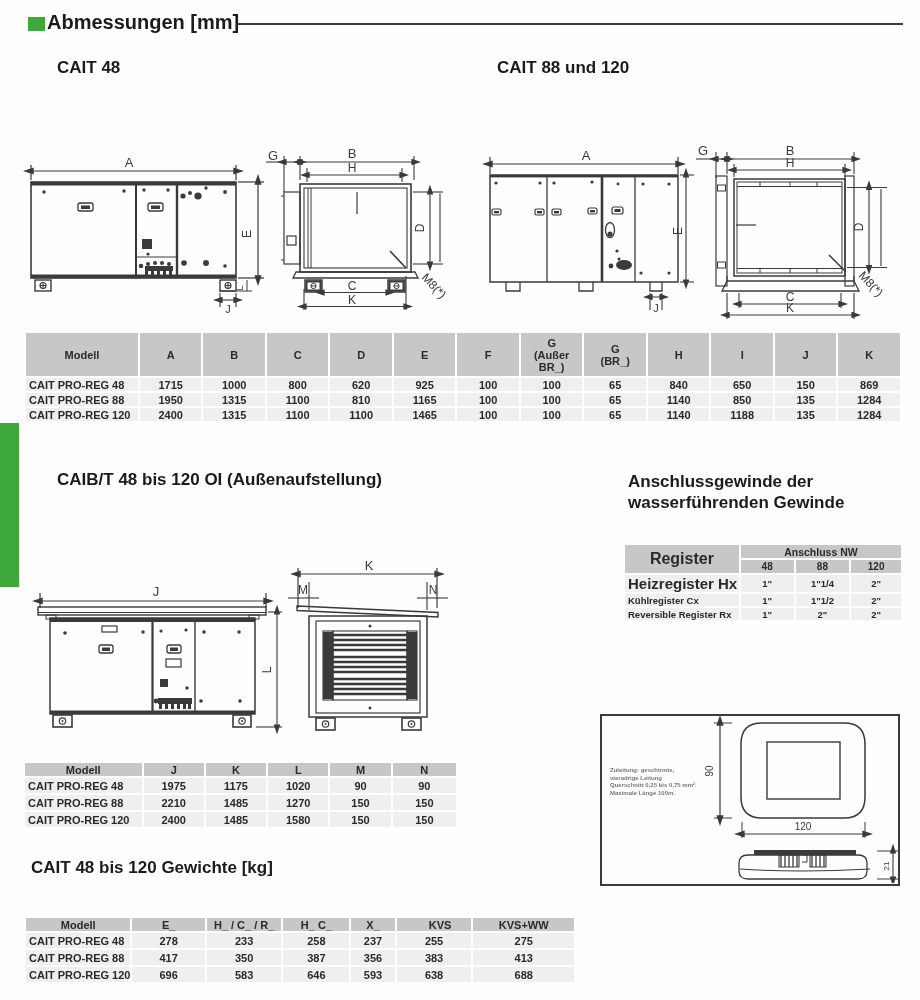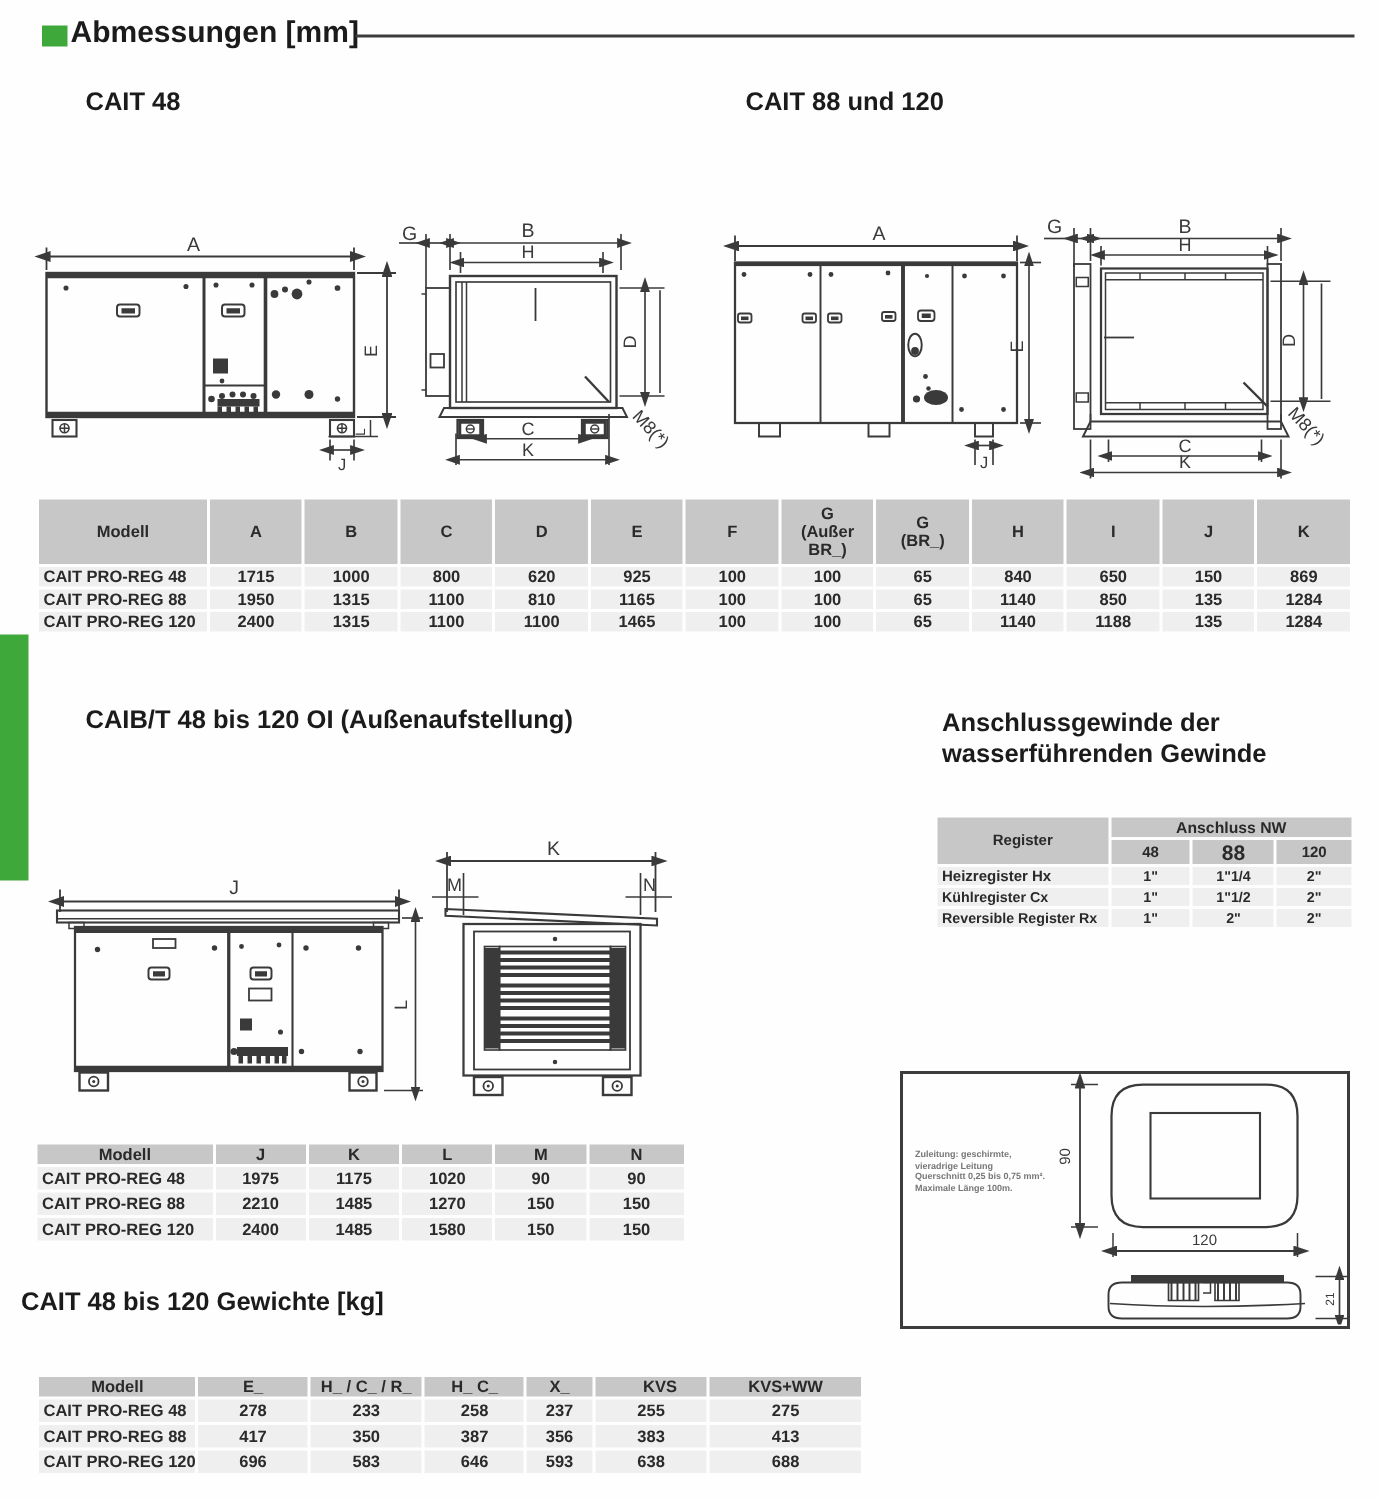--- a/index.html
+++ b/index.html
@@ -350,30 +350,30 @@
   </table>
 
 <div class="abs" style="left:0px;top:423px;width:19px;height:164px;background:#3ea83b;"></div>
 
 <div class="abs h2" style="left:57px;top:470px;">CAIB/T 48 bis 120 OI (Außenaufstellung)</div>
 <div class="abs h2" style="left:628px;top:471px;line-height:21px;">Anschlussgewinde der<br>wasserführenden Gewinde</div>
 
 <table class="tbl" style="left:623px;top:543px;width:280px;" id="regtbl">
  <tbody>
       <tr style="height:13px;">
-  <td class="hd" style="width:112px;font-size:10px;" rowspan="2">Register</td>
+  <td class="hd" style="width:112px;font-size:16px;" rowspan="2">Register</td>
   <td class="hd" colspan="3" style="font-size:10.5px;">Anschluss NW</td>
  </tr>
  <tr style="height:13px;">
   <td class="hd" style="width:52px;font-size:10px;">48</td>
-  <td class="hd" style="width:53px;font-size:14px;">88</td>
+  <td class="hd" style="width:53px;font-size:10px;">88</td>
   <td class="hd" style="width:49px;font-size:10px;">120</td>
  </tr>
  <tr style="height:12px;font-size:9.5px;">
-        <td class="rw lft" style="font-size:10px;">Heizregister Hx</td>
+        <td class="rw lft" style="font-size:15px;">Heizregister Hx</td>
         <td class="rw" style="font-size:9.5px;">1"</td>
         <td class="rw" style="font-size:9.5px;">1"1/4</td>
         <td class="rw" style="font-size:9.5px;">2"</td>
       </tr>
  <tr style="height:12px;">
         <td class="rw lft" style="font-size:9.5px;">Kühlregister Cx</td>
         <td class="rw" style="font-size:9.5px;">1"</td>
         <td class="rw" style="font-size:9.5px;">1"1/2</td>
         <td class="rw" style="font-size:9.5px;">2"</td>
       </tr>
@@ -536,21 +536,21 @@
         <td class="rw lft">CAIT PRO-REG 120</td>
         <td class="rw">2400</td>
         <td class="rw">1485</td>
         <td class="rw">1580</td>
         <td class="rw">150</td>
         <td class="rw">150</td>
       </tr>
 </tbody>
   </table>
 
-<div class="abs h2" style="left:14px;top:858px;">CAIT 48 bis 120 Gewichte [kg]</div>
+<div class="abs h2" style="left:31px;top:858px;">CAIT 48 bis 120 Gewichte [kg]</div>
 
 <table class="tbl" style="left:24px;top:916px;width:552px;">
  <tbody>
       <tr style="height:13px;">
   <td class="hd" style="width:102px;">Modell</td>
   <td class="hd" style="width:74px;">E_</td>
   <td class="hd" style="width:75px;">H_ / C_ / R_</td>
   <td class="hd" style="width:67px;">H_ C_</td>
   <td class="hd" style="width:44px;">X_</td>
   <td class="hd" style="width:64px;padding-left:12px;">KVS</td>

